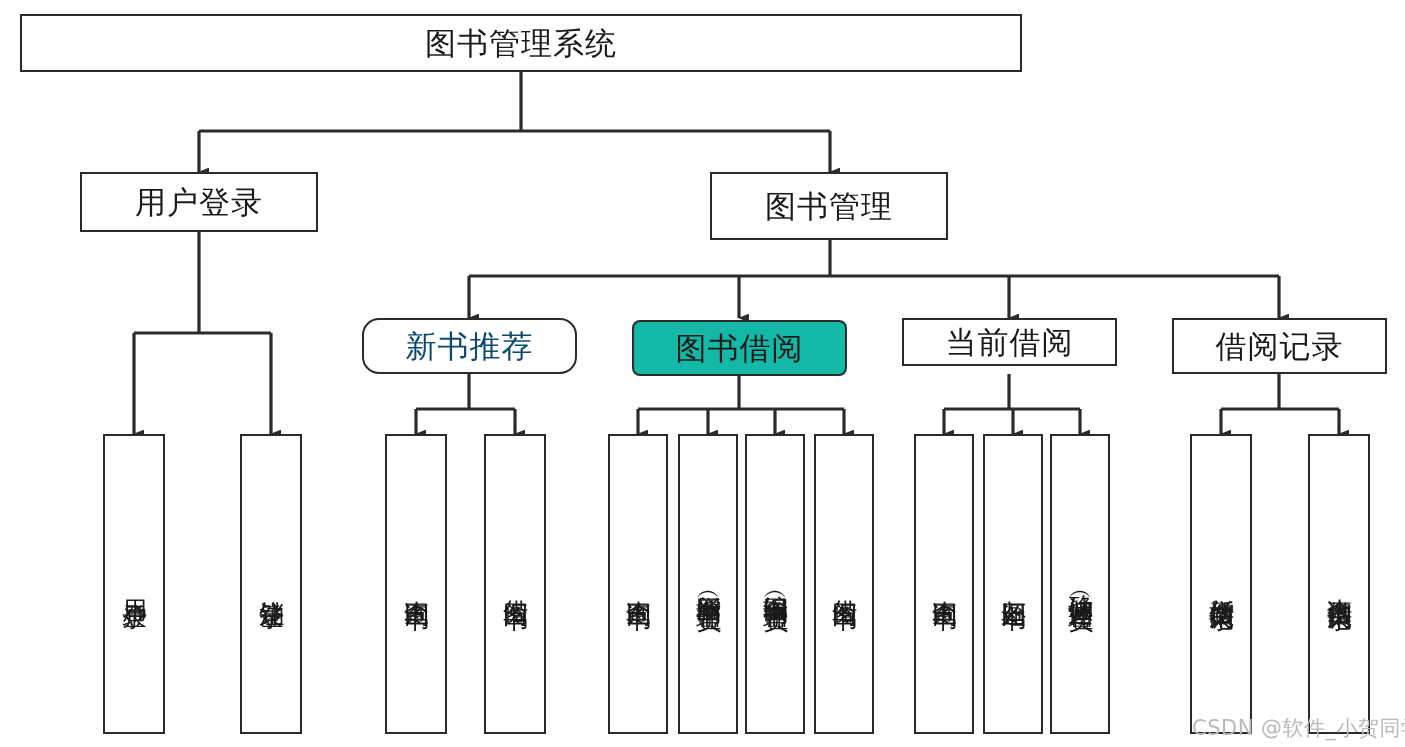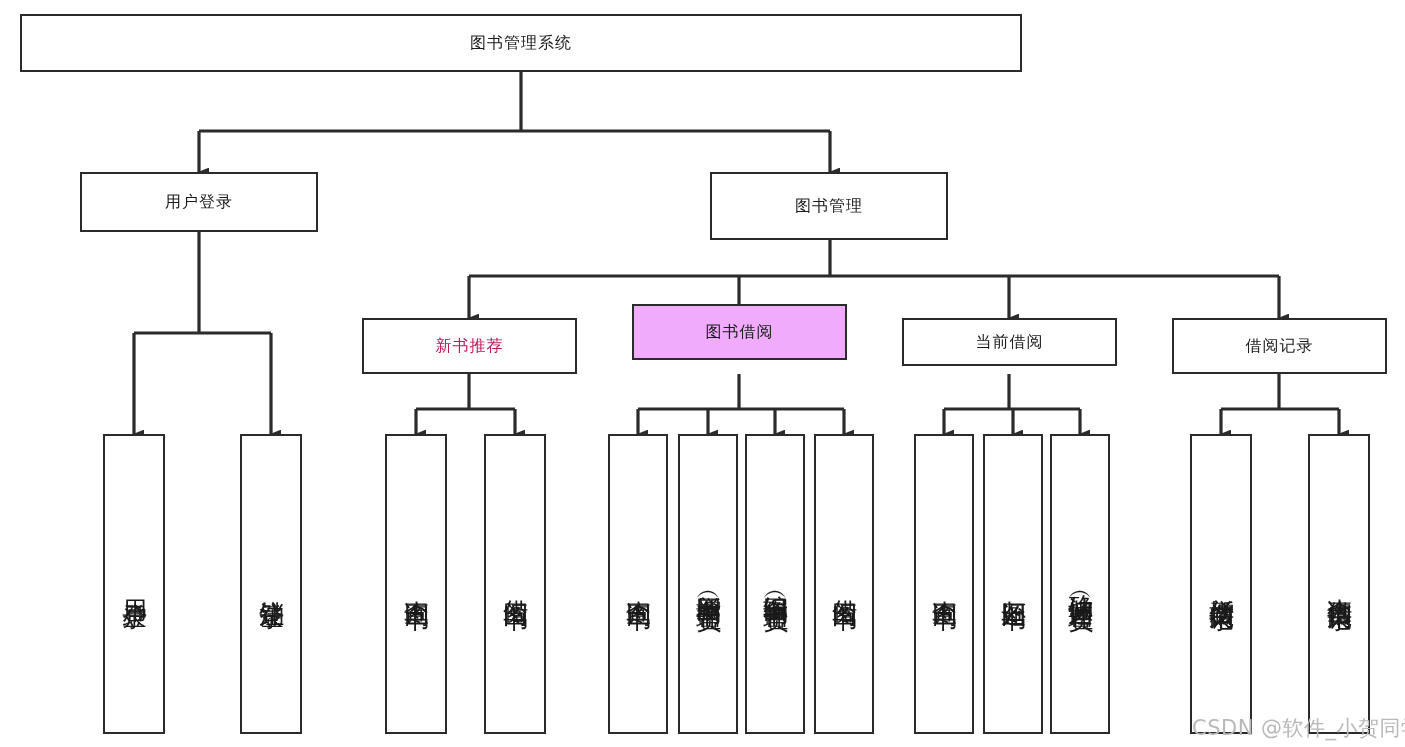--- a/index.html
+++ b/index.html
@@ -30,21 +30,21 @@
     position: absolute;
     box-sizing: border-box;
     background: #ffffff;
     border: 2.5px solid #2b2b2b;
     display: flex;
     align-items: center;
     justify-content: center;
     color: #1a1a1a;
   }
   .node-h {
-    font-size: 16px;
+    font-size: 31px;
     line-height: 1.1;
     letter-spacing: 1px;
     white-space: nowrap;
   }
   .node-v {
     writing-mode: vertical-rl;
     text-orientation: upright;
     font-size: 25px;
     line-height: 1.22;
     letter-spacing: 2px;
@@ -116,24 +116,24 @@
       <path d="M1221,409 L1221,434" marker-end="url(#arrowhead)"></path>
       <path d="M1339,409 L1339,434" marker-end="url(#arrowhead)"></path>
     </g>
   </svg>
 
   <div class="node node-h" style="left: 20px; top: 14px; width: 1002px; height: 58px; background: rgb(255, 255, 255); border-color: rgb(43, 43, 43); color: rgb(26, 26, 26);">图书管理系统</div>
 
   <div class="node node-h" style="left: 80px; top: 172px; width: 238px; height: 60px; background: rgb(255, 255, 255); border-color: rgb(43, 43, 43); color: rgb(26, 26, 26);">用户登录</div>
   <div class="node node-h" style="left: 710px; top: 172px; width: 238px; height: 68px; background: rgb(255, 255, 255); border-color: rgb(43, 43, 43); color: rgb(26, 26, 26);">图书管理</div>
 
-  <div class="node node-h" style="left: 362px; top: 318px; width: 215px; height: 56px; background: rgb(255, 255, 255); border-color: rgb(43, 43, 43); color: #be185d;">新书推荐</div>
-  <div class="node node-h" style="left: 632px; top: 304px; width: 215px; height: 56px; background: #f0abfc; border-color: rgb(43, 43, 43); color: rgb(26, 26, 26);">图书借阅</div>
+  <div class="node node-h" style="left: 362px; top: 318px; width: 215px; height: 56px; background: rgb(255, 255, 255); border-color: rgb(43, 43, 43); color: #0c4a6e; border-radius: 17px;">新书推荐</div>
+  <div class="node node-h" style="left: 632px; top: 320px; width: 215px; height: 56px; background: #14b8a6; border-color: rgb(43, 43, 43); color: rgb(26, 26, 26); border-radius: 8px;">图书借阅</div>
   <div class="node node-h" style="left: 902px; top: 318px; width: 215px; height: 48px; background: rgb(255, 255, 255); border-color: rgb(43, 43, 43); color: rgb(26, 26, 26);">当前借阅</div>
-  <div class="node node-h" style="left: 1172px; top: 318px; width: 215px; height: 56px; background: rgb(255, 255, 255); border-color: rgb(43, 43, 43); color: rgb(26, 26, 26); font-family: Liberation Serif, serif;">借阅记录</div>
+  <div class="node node-h" style="left: 1172px; top: 318px; width: 215px; height: 56px; background: rgb(255, 255, 255); border-color: rgb(43, 43, 43); color: rgb(26, 26, 26);">借阅记录</div>
 
   <div class="node node-v" style="left: 103px; top: 434px; width: 62px; height: 300px; background: rgb(255, 255, 255); border-color: rgb(43, 43, 43); color: rgb(26, 26, 26);">用户登录</div>
   <div class="node node-v" style="left: 240px; top: 434px; width: 62px; height: 300px; background: rgb(255, 255, 255); border-color: rgb(43, 43, 43); color: rgb(26, 26, 26);">注销登录</div>
   <div class="node node-v" style="left: 385px; top: 434px; width: 62px; height: 300px; background: rgb(255, 255, 255); border-color: rgb(43, 43, 43); color: rgb(26, 26, 26);">查询图书</div>
   <div class="node node-v" style="left: 484px; top: 434px; width: 62px; height: 300px; background: rgb(255, 255, 255); border-color: rgb(43, 43, 43); color: rgb(26, 26, 26);">借阅图书</div>
   <div class="node node-v" style="left: 608px; top: 434px; width: 60px; height: 300px; background: rgb(255, 255, 255); border-color: rgb(43, 43, 43); color: rgb(26, 26, 26);">查询图书</div>
   <div class="node node-v" style="left: 678px; top: 434px; width: 60px; height: 300px; background: rgb(255, 255, 255); border-color: rgb(43, 43, 43); color: rgb(26, 26, 26);">新增图书（管理员）</div>
   <div class="node node-v" style="left: 745px; top: 434px; width: 60px; height: 300px; background: rgb(255, 255, 255); border-color: rgb(43, 43, 43); color: rgb(26, 26, 26);">编辑图书（管理员）</div>
   <div class="node node-v" style="left: 814px; top: 434px; width: 60px; height: 300px; background: rgb(255, 255, 255); border-color: rgb(43, 43, 43); color: rgb(26, 26, 26);">借阅图书</div>
   <div class="node node-v" style="left: 914px; top: 434px; width: 60px; height: 300px; background: rgb(255, 255, 255); border-color: rgb(43, 43, 43); color: rgb(26, 26, 26);">查询图书</div>

